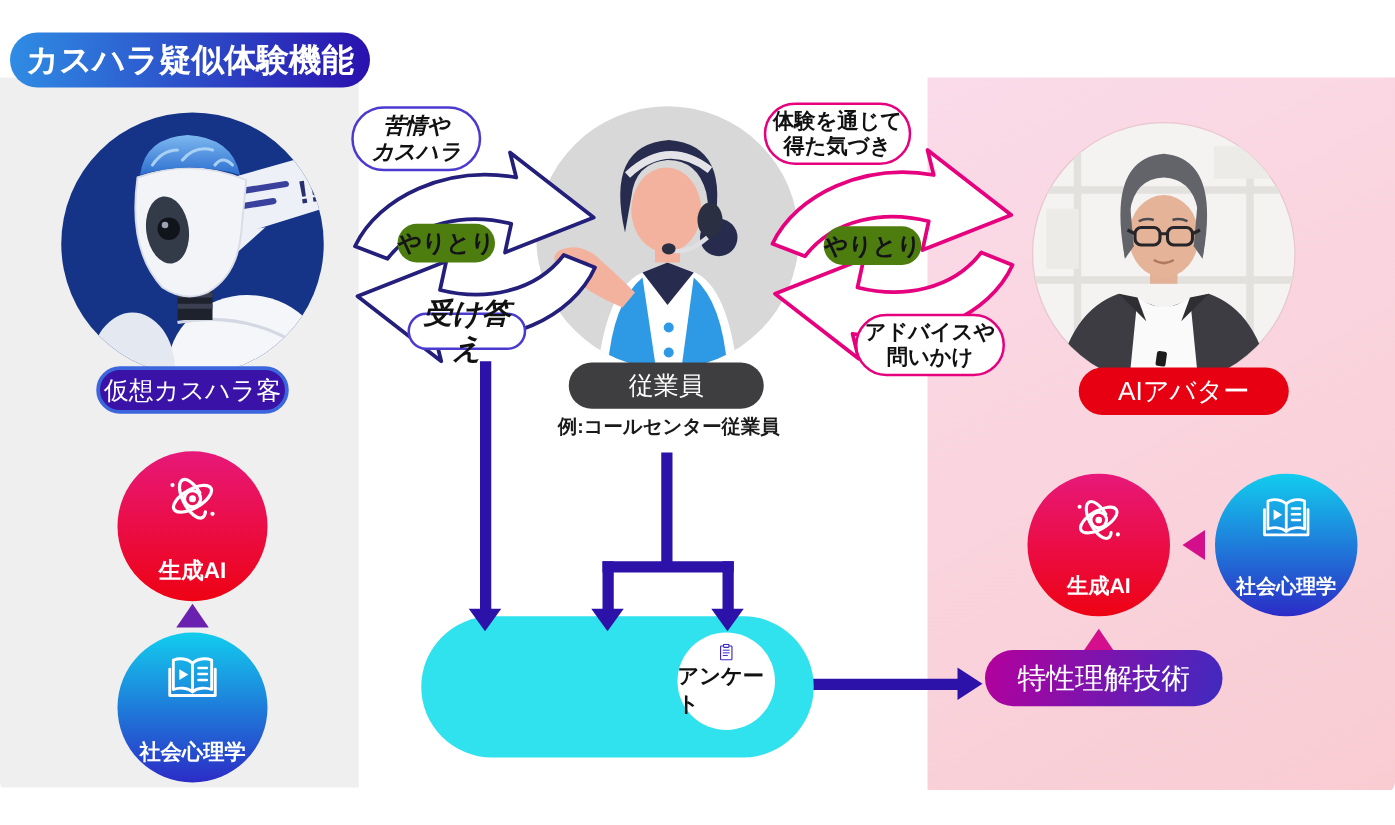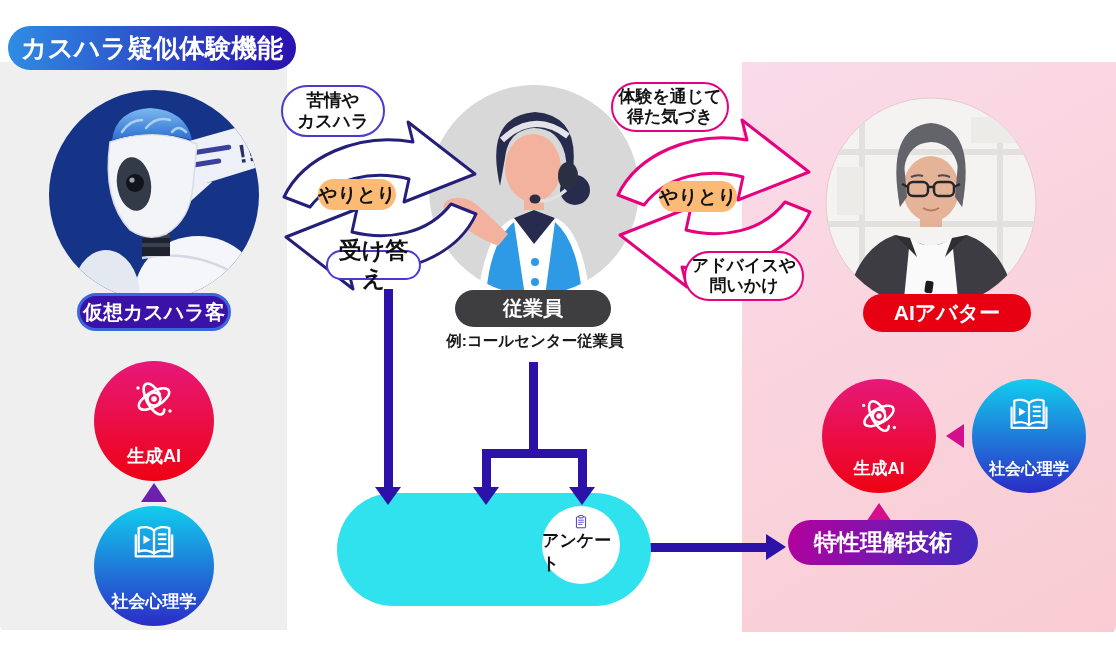--- a/index.html
+++ b/index.html
@@ -8,37 +8,37 @@
           font-family:"Liberation Sans","DejaVu Sans",sans-serif;color:#111;border-radius:11px;}
   .abs{position:absolute;}
   .panel-left{left:0;top:62px;width:287px;height:568px;background:#efeff0;z-index:0;}
   .panel-right{left:742px;top:62px;width:374px;height:570px;
                background:linear-gradient(150deg,#fadbe9 0%,#f9ccd2 100%);z-index:0;}
   .hdr{display:flex;align-items:center;justify-content:center;color:#fff;font-weight:800;z-index:5;}
   .hdr-left{left:8px;top:26px;width:288px;height:44px;border-radius:24px;font-size:26px;
             background:linear-gradient(95deg,#2f8de4 0%,#2a10ae 100%);}
   .hdr-right{left:744px;top:22px;width:368px;height:48px;border-radius:26px;font-size:22px;
              background:linear-gradient(95deg,#d80f7e 0%,#ec0006 100%);}
-  .pill{display:flex;align-items:center;justify-content:center;color:#fff;font-weight:700;z-index:6;}
+  .pill{display:flex;align-items:center;justify-content:center;color:#fff;font-weight:400;z-index:6;}
   .actor-pill{left:77px;top:293px;width:154px;height:38px;border-radius:20px;font-size:20px;
               background:#3a12a8;border:3px solid #3b66dd;}
   .employee-pill{left:455px;top:290px;width:156px;height:37px;border-radius:19px;font-size:20px;background:#3e3e40;}
   .avatar-pill{left:863px;top:294px;width:168px;height:38px;border-radius:19px;font-size:21px;background:#e60012;}
   .tech-pill{left:788px;top:520px;width:190px;height:45px;border-radius:23px;font-size:23px;
              background:linear-gradient(105deg,#b4009c 0%,#3f2ac0 100%);}
   .example-text{left:430px;top:331px;width:210px;text-align:center;font-size:15.5px;font-weight:700;color:#1a1a1a;z-index:6;}
   .bubble{display:flex;flex-direction:column;align-items:center;justify-content:center;background:#fff;
           font-weight:800;line-height:1.2;z-index:7;text-align:center;}
-  .bubble-indigo{border:2.5px solid #4b3ad0;}
+  .bubble-indigo{border:2.5px solid #4b3ad0;font-style:italic;}
   .bubble-pink{border:2.5px solid #e6007e;}
   .b-complaint{left:281px;top:85px;width:104px;height:52px;border-radius:26px;font-size:17.5px;}
   .b-response{left:326px;top:250px;width:95px;height:30px;border-radius:15px;font-size:23px;}
   .b-insight{left:611px;top:82px;width:118px;height:50px;border-radius:25px;font-size:17px;}
   .b-advice{left:684px;top:251px;width:120px;height:50px;border-radius:25px;font-size:17px;}
-  .gray-pill{display:flex;align-items:center;justify-content:center;background:#fdba74;color:#141418;
+  .gray-pill{display:flex;align-items:center;justify-content:center;background:#4d7c0f;color:#141418;
              font-weight:800;font-size:19px;border-radius:16px;z-index:8;}
   .y-left{left:318px;top:179px;width:78px;height:31px;}
   .y-right{left:659px;top:181px;width:78px;height:31px;}
   .circle-badge{border-radius:50%;display:flex;flex-direction:column;align-items:center;color:#fff;
                 font-weight:800;z-index:5;}
   .c-genai{background:linear-gradient(180deg,#e71879 0%,#ee0213 100%);}
   .c-psych{background:linear-gradient(180deg,#12cdee 0%,#2b2cc6 100%);}
   .c-genai-l{left:94px;top:361px;width:120px;height:120px;}
   .c-psych-l{left:94px;top:506px;width:120px;height:120px;}
   .c-genai-r{left:822px;top:379px;width:114px;height:114px;}

